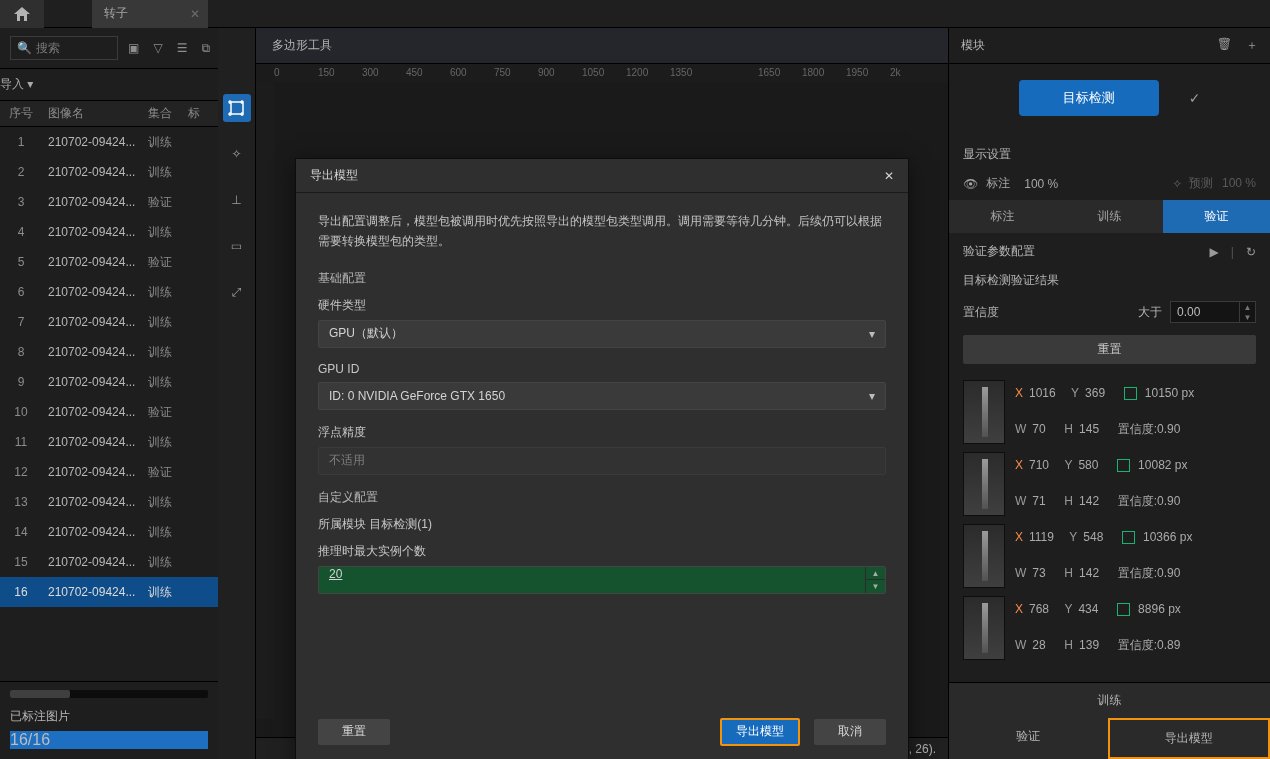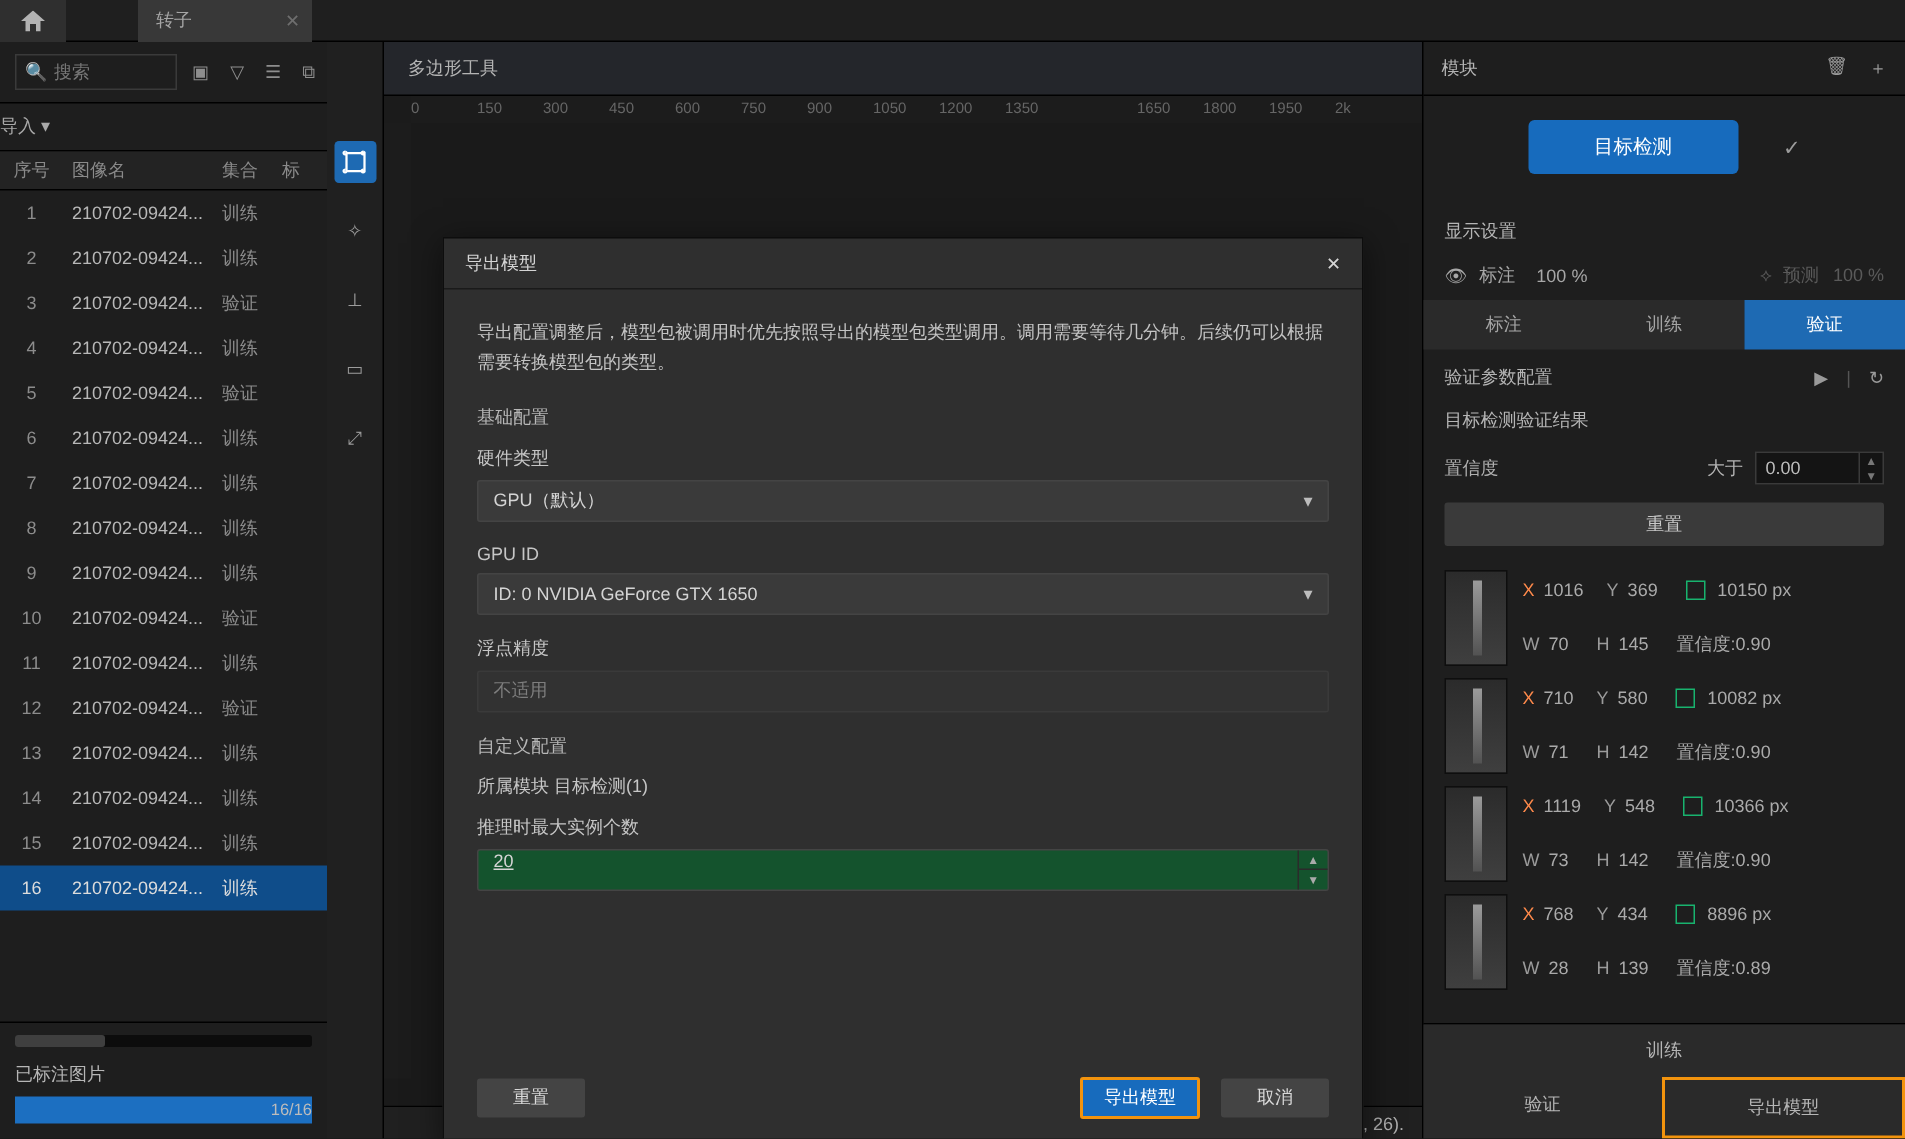--- a/index.html
+++ b/index.html
@@ -28,21 +28,21 @@
 .table-row { display: flex; height: 30px; align-items: center; color: #8c8c8c; }
 .table-row .col-name { color: #b8b8b8; white-space: nowrap; overflow: hidden; text-overflow: ellipsis; }
 .table-row.selected { background: #0f4d8a; color: #dcdcdc; }
 .table-row.selected .col-name { color: #dcdcdc; }
 .left-footer { border-top: 1px solid #000; padding: 8px 10px 10px 10px; }
 .scroll-track { height: 8px; background: #0c0c0c; margin-bottom: 10px; border-radius: 2px; }
 .scroll-thumb { height: 8px; width: 60px; background: #3f3f3f; border-radius: 2px; }
 .labeled-text { color: #b6b6b6; margin-bottom: 6px; }
 .progress { height: 18px; background: #111; position: relative; }
 .progress-fill { height: 100%; background: #1c6fc1; }
-.progress-text { position: absolute; left: 0; right: 0; top: 0; text-align: right; color: #bcbcbc; font-size: 11px; line-height: 18px; }
+.progress-text { position: absolute; left: 0; right: 0; top: 0; text-align: left; color: #bcbcbc; font-size: 16px; line-height: 18px; }
 
 
 .tool-strip { width: 38px; background: #202020; display: flex; flex-direction: column; align-items: center; padding-top: 66px; gap: 18px; color: #9c9c9c; border-right: 1px solid #000; }
 .tool-strip .tool-btn { width: 28px; height: 28px; display: flex; align-items: center; justify-content: center; border-radius: 3px; }
 .tool-strip .tool-btn.active { background: #1e6ab3; color: #fff; }
 
 
 .center { flex: 1; background: #1b1b1b; position: relative; display: flex; flex-direction: column; }
 .center-title { height: 36px; display: flex; align-items: center; padding-left: 16px; color: #b4b4b4; background: #24262b; border-bottom: 1px solid #000; }
 .h-ruler { height: 18px; background: #1c1c1c; position: relative; margin-left: 18px; overflow: hidden; }

